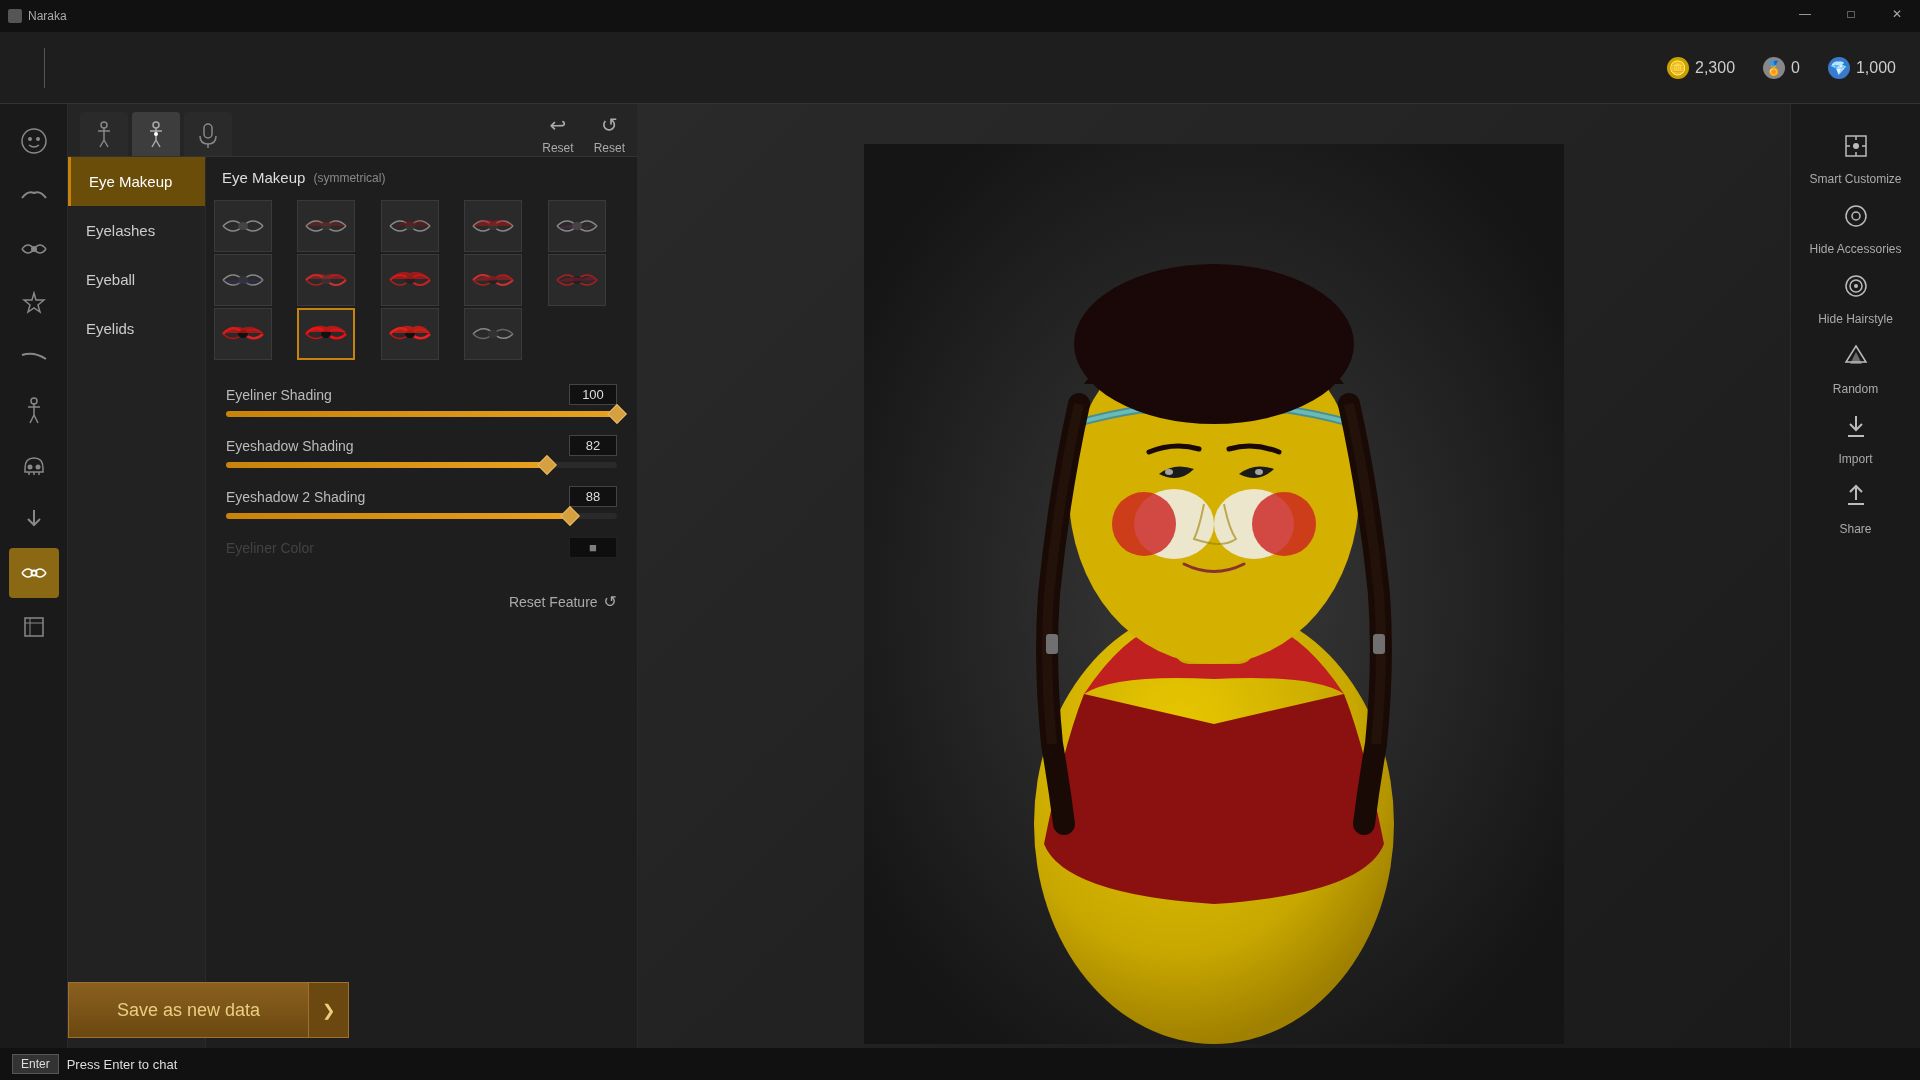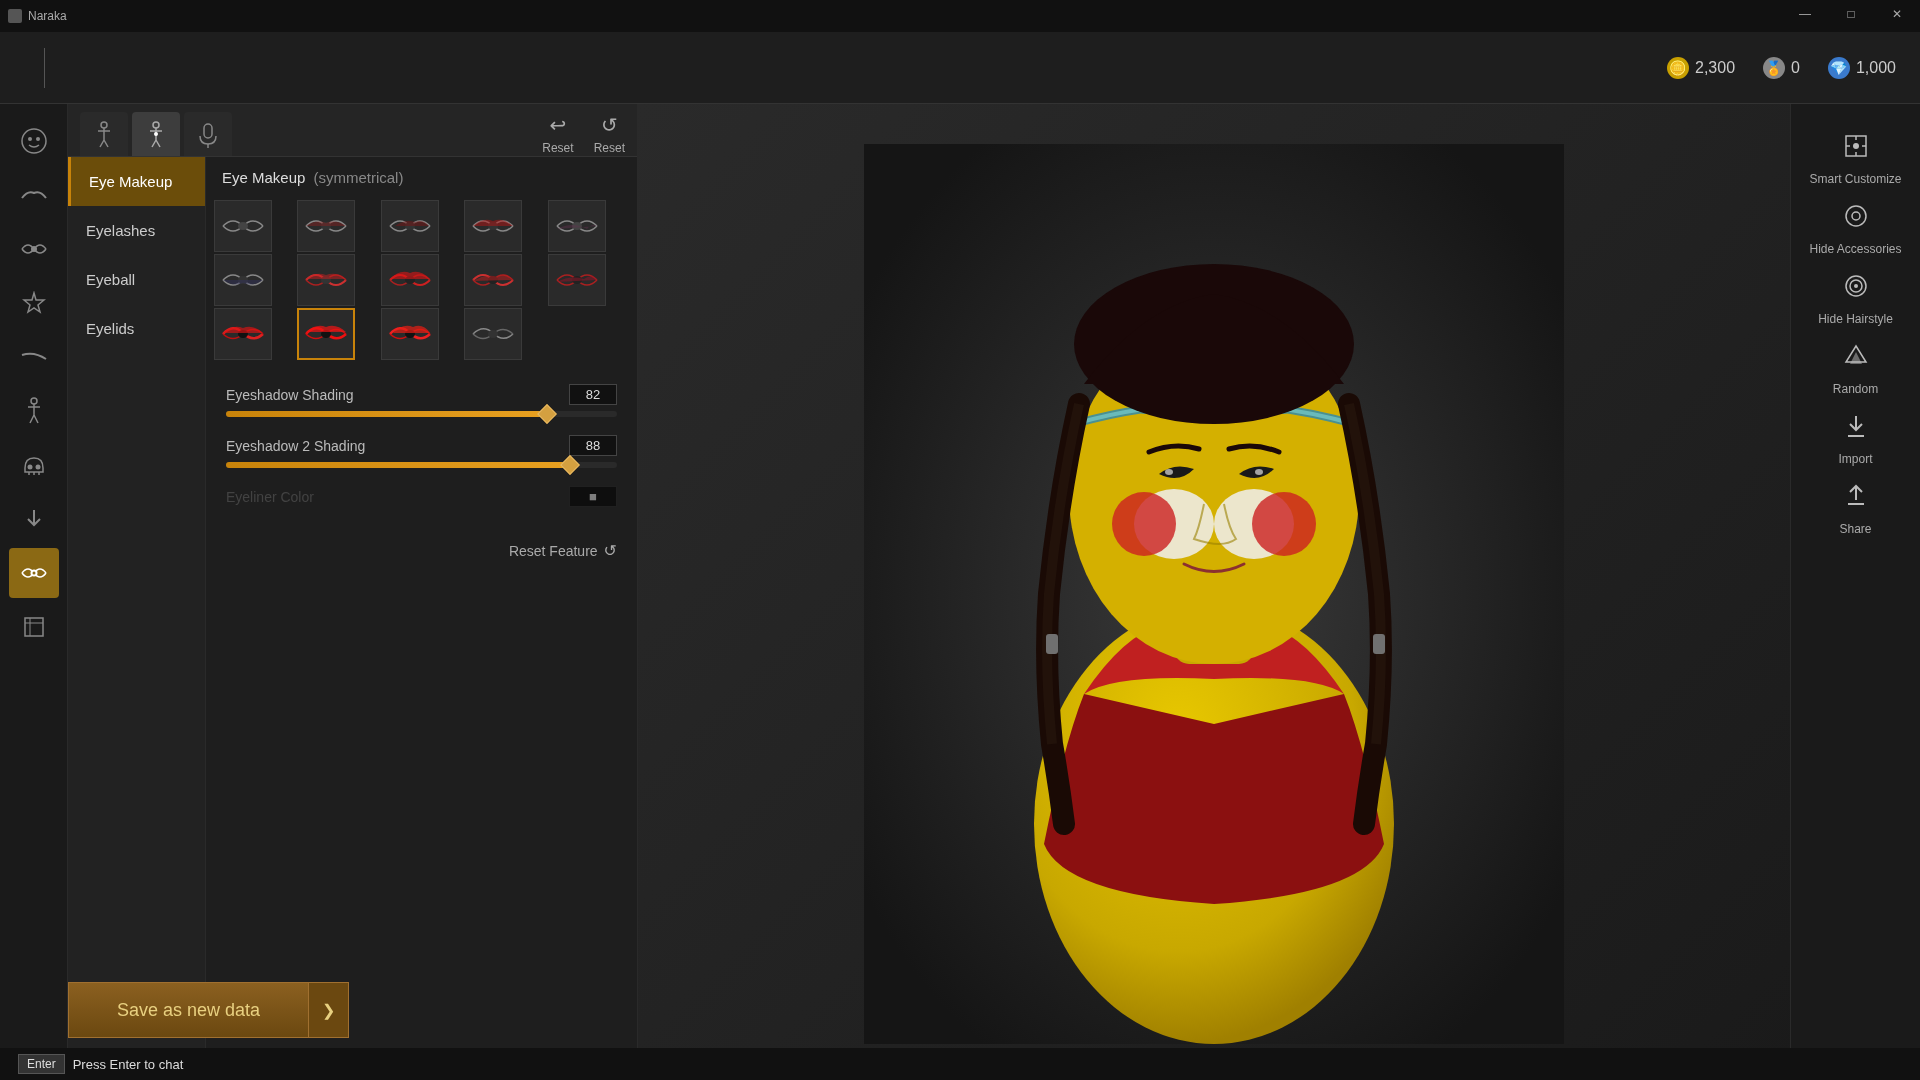--- a/index.html
+++ b/index.html
@@ -174,21 +174,21 @@
       align-items: center;
       gap: 8px;
       margin-bottom: 10px;
       padding: 4px 8px;
     }
     .makeup-title {
       font-size: 15px;
       color: #ddd;
     }
     .makeup-subtitle {
-      font-size: 15px;
+      font-size: 12px;
       color: #888;
     }
 
     
     .makeup-grid {
       display: grid;
       grid-template-columns: repeat(5, 1fr);
       gap: 2px;
       margin-bottom: 16px;
     }
@@ -366,21 +366,21 @@
     
     #enter-hint {
       position: absolute;
       bottom: 0;
       left: 0;
       right: 0;
       height: 32px;
       background: #111;
       display: flex;
       align-items: center;
-      padding: 0 18px;
+      padding: 0 12px;
       gap: 8px;
       font-size: 13px;
     }
     .enter-key {
       background: #333;
       border: 1px solid #555;
       color: #ddd;
       padding: 2px 8px;
       font-size: 12px;
     }
@@ -705,20 +705,30 @@
               <svg class="eye-svg" viewBox="0 0 50 30">
                   <path d="M5 15 Q15 5 25 14 Q35 24 45 15" fill="none" stroke="#888" stroke-width="1.5"></path>
                   <path d="M5 15 Q15 24 25 15 Q35 6 45 15" fill="none" stroke="#666" stroke-width="1.5"></path>
                   <ellipse cx="25" cy="15" rx="5" ry="4" fill="#333"></ellipse>
                 </svg>
             </div>
           </div>
 
           <div class="sliders-area">
 
+            <div class="slider-row">
+              <div class="slider-label-row">
+                <span class="slider-label">Eyeliner Shading</span>
+                <div class="slider-value-box">100</div>
+              </div>
+              <div class="slider-track">
+                <div class="slider-fill" style="width: 100%;"></div>
+                <div class="slider-thumb" style="left: 100%;"></div>
+              </div>
+            </div>
 
             <div class="slider-row">
               <div class="slider-label-row">
                 <span class="slider-label">Eyeshadow Shading</span>
                 <div class="slider-value-box">82</div>
               </div>
               <div class="slider-track">
                 <div class="slider-fill" style="width: 82%;"></div>
                 <div class="slider-thumb" style="left: 82%;"></div>
               </div>

